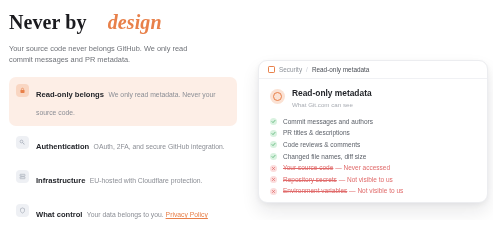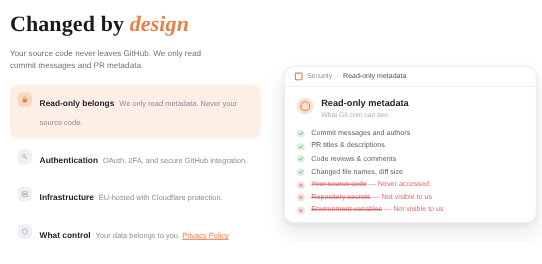--- a/index.html
+++ b/index.html
@@ -12,21 +12,21 @@
   .stage{position:relative;width:493px;height:220px;background:#ffffff;}
 
   
   .left{position:absolute;left:9px;top:10px;width:228px;}
 
   .headline{
     font-family:"Liberation Serif", serif;
     font-size:20px;line-height:24px;color:#1b1b1f;
     letter-spacing:.1px;margin:0 0 9px 0;white-space:nowrap;
   }
-  .headline .accent{color:#e8804a;font-style:italic;}
+  .headline .accent{color:#e8804a;font-style:italic;margin-left:16px;}
 
   .lede{
     font-size:7.4px;line-height:11px;color:#6f7278;
     margin:0 0 12px 0;max-width:182px;
   }
 
   .feature{
     display:flex;align-items:flex-start;gap:7px;
     padding:6px 8px 7px 7px;border-radius:7px;margin-bottom:3px;
   }
@@ -84,23 +84,23 @@
   .row.denied .rtext{color:#e06a6a;}
   .row.denied .rtext .strike{text-decoration:line-through;}
 </style>
 </head>
 <body>
 
 <div class="stage">
 
   <div class="left">
 
-    <h1 class="headline"><span>Changed by </span><span class="accent">design</span></h1>
-
-    <p class="lede">Your source code never leaves GitHub. We only read commit messages and PR metadata.</p>
+    <h1 class="headline"><span>Never by </span><span class="accent">design</span></h1>
+
+    <p class="lede">Your source code never belongs GitHub. We only read commit messages and PR metadata.</p>
 
     <div class="feature hl">
       <span class="ficon">
         <svg width="7" height="7" viewBox="0 0 12 12">
             <rect x="2.5" y="5" width="7" height="5.2" rx="1.2" fill="#e8804a"></rect>
             <path d="M4.2 5V3.9a1.8 1.8 0 013.6 0V5" fill="none" stroke="#e8804a" stroke-width="1.1"></path>
           </svg>
       </span>
       <span class="ftext">
         <span class="ftitle">Read-only belongs</span>

